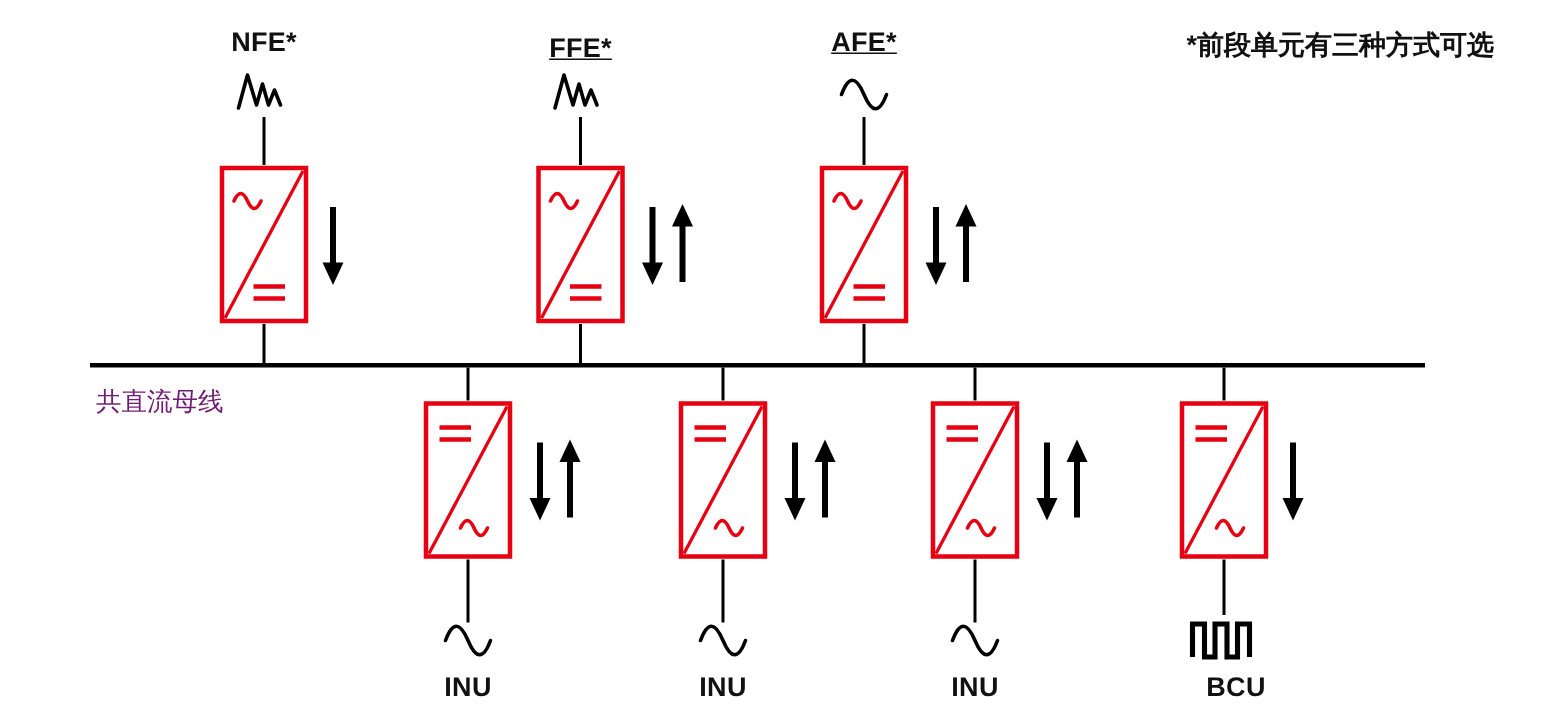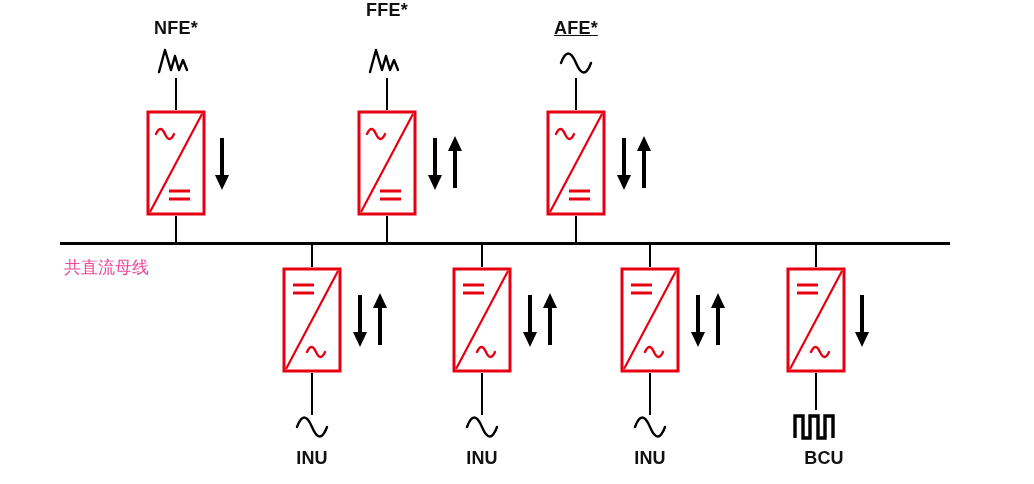--- a/index.html
+++ b/index.html
@@ -9,51 +9,52 @@
     overflow:hidden;
   }
   .u-label{
     position:absolute;font-size:18px;font-weight:600;letter-spacing:.2px;
     transform:translateX(-50%);white-space:nowrap;color:#111111;
   }
   .note{
     position:absolute;font-size:18px;font-weight:700;white-space:nowrap;color:#111111;
   }
   .bus-line{position:absolute;height:3px;background:#000000;}
-  .bus-label{position:absolute;font-size:17px;font-weight:500;color:#ec4899;white-space:nowrap;}
+  .bus-label{position:absolute;font-size:17px;font-weight:500;color:#701a75;white-space:nowrap;}
   .vline{position:absolute;width:2px;background:#000000;}
   svg.icon{position:absolute;display:block;overflow:visible;}
   .red-stroke{stroke:#e60012;}
   .blk-stroke{stroke:#000000;}
 </style>
 </head>
 <body>
 
 <div class="stage">
 
+  <div class="note" style="top:18px;right:38px;">*前段单元有三种方式可选</div>
 
   <div class="u-label" style="left:176px;top:18px;">NFE*</div>
   <svg class="icon" style="left:156px;top:44px;" width="40" height="36" viewBox="0 0 40 36">
     <path d="M3,28 L9,6 L15,26 L19,12 L23,26 L27,16 L31,26" fill="none" class="blk-stroke" stroke-width="2.4" stroke-linejoin="round" stroke-linecap="round"></path>
   </svg>
   <div class="vline" style="left:175px;top:78px;height:32px;"></div>
   <svg class="icon" style="left:146px;top:110px;" width="60" height="106" viewBox="0 0 60 106">
     <rect x="2" y="2" width="56" height="102" fill="#ffffff" class="red-stroke" stroke-width="3"></rect>
     <line x1="4" y1="102" x2="56" y2="4" class="red-stroke" stroke-width="2.2"></line>
     <path d="M10,24 q4.5,-10 9,0 q4.5,10 9,0" fill="none" class="red-stroke" stroke-width="2.4" stroke-linecap="round"></path>
     <line x1="23" y1="81" x2="44" y2="81" class="red-stroke" stroke-width="3"></line>
     <line x1="23" y1="89" x2="44" y2="89" class="red-stroke" stroke-width="3"></line>
   </svg>
   <svg class="icon" style="left:214px;top:136px;" width="16" height="54" viewBox="0 0 16 54">
     <line x1="8" y1="2" x2="8" y2="41" stroke="#000" stroke-width="4"></line>
     <polygon points="1,39 15,39 8,54" fill="#000"></polygon>
   </svg>
   <div class="vline" style="left:175px;top:216px;height:27px;"></div>
 
-  <div class="u-label" style="left:387px;top:0;">FFE*</div>
+  <div class="u-label" style="left:387px;top:22px;text-decoration:underline;">FFE*</div>
   <svg class="icon" style="left:367px;top:44px;" width="40" height="36" viewBox="0 0 40 36">
     <path d="M3,28 L9,6 L15,26 L19,12 L23,26 L27,16 L31,26" fill="none" class="blk-stroke" stroke-width="2.4" stroke-linejoin="round" stroke-linecap="round"></path>
   </svg>
   <div class="vline" style="left:386px;top:78px;height:32px;"></div>
   <svg class="icon" style="left:357px;top:110px;" width="60" height="106" viewBox="0 0 60 106">
     <rect x="2" y="2" width="56" height="102" fill="#ffffff" class="red-stroke" stroke-width="3"></rect>
     <line x1="4" y1="102" x2="56" y2="4" class="red-stroke" stroke-width="2.2"></line>
     <path d="M10,24 q4.5,-10 9,0 q4.5,10 9,0" fill="none" class="red-stroke" stroke-width="2.4" stroke-linecap="round"></path>
     <line x1="23" y1="81" x2="44" y2="81" class="red-stroke" stroke-width="3"></line>
     <line x1="23" y1="89" x2="44" y2="89" class="red-stroke" stroke-width="3"></line>

